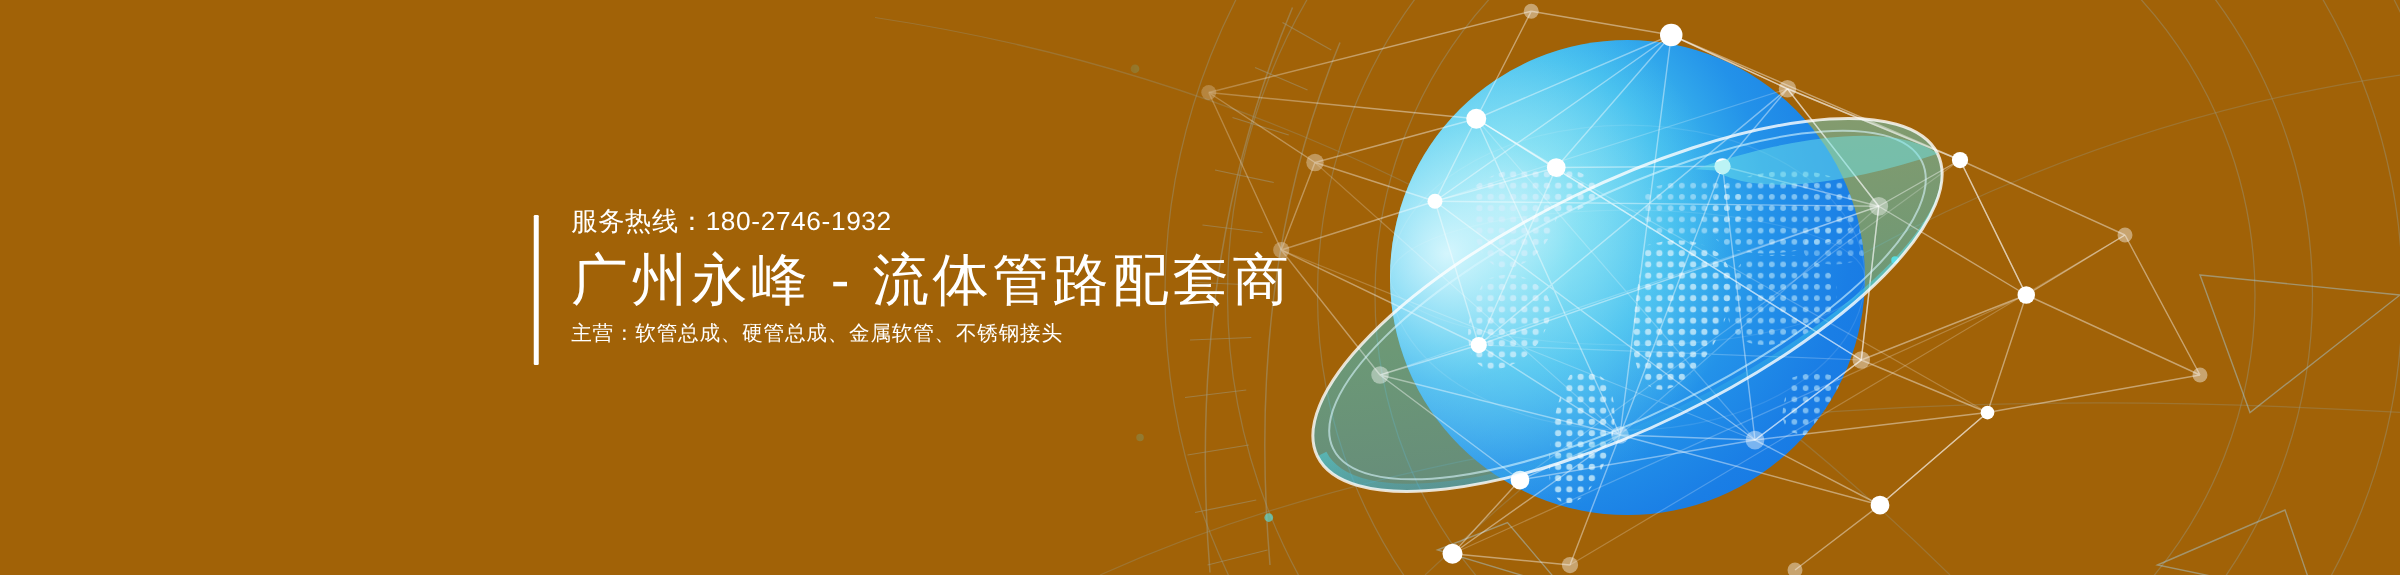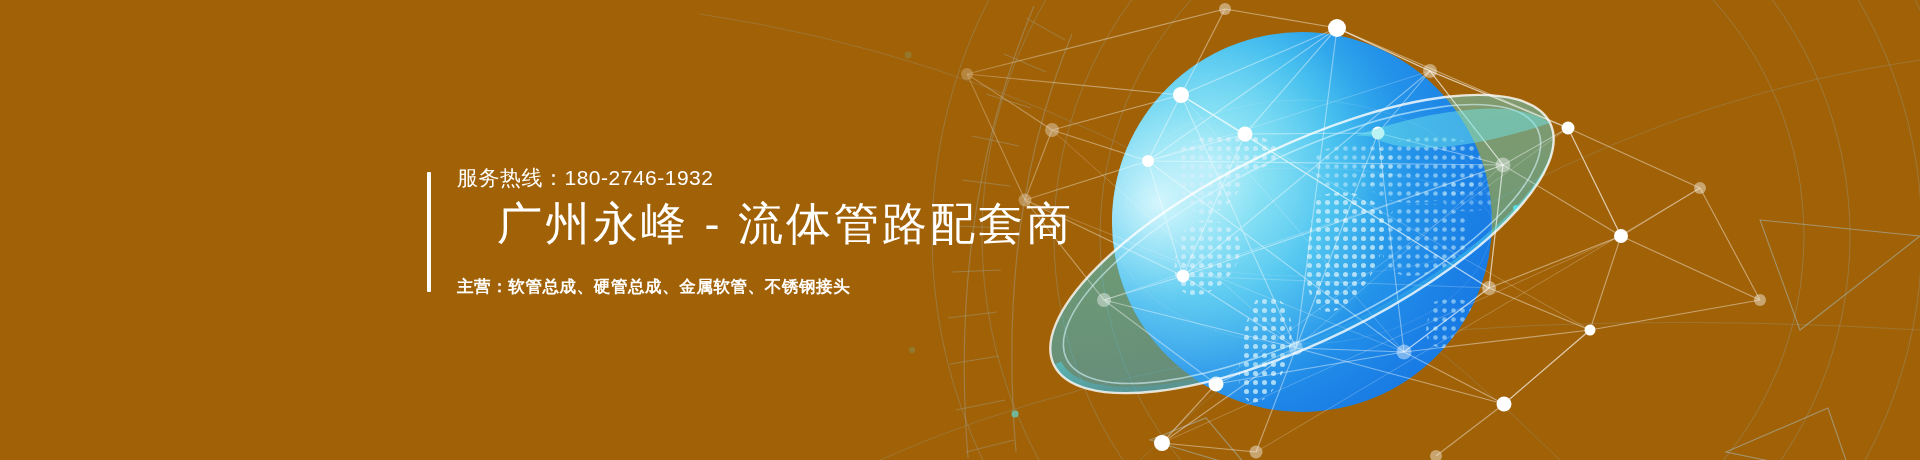--- a/index.html
+++ b/index.html
@@ -25,25 +25,25 @@
     width:4px;background:#ffffff;margin-right:26px;
     border-radius:1px;height:120px;margin-top:7px;
   }
   .text-lines{display:flex;flex-direction:column;justify-content:flex-start;}
   .phone{
     color:#ffffff;font-size:21px;letter-spacing:.5px;
     line-height:26px;white-space:nowrap;margin-bottom:4px;font-weight:400;
   }
   .headline{
     color:#ffffff;font-size:45px;line-height:58px;white-space:nowrap;
-    letter-spacing:3px;font-weight:400;margin-left:40px;
+    letter-spacing:3px;font-weight:400;
   }
   .subtitle{
     color:#ffffff;font-size:16.5px;line-height:26px;white-space:nowrap;
-    letter-spacing:.6px;font-weight:700;margin-top:20px;
+    letter-spacing:.6px;font-weight:400;margin-top:1px;
   }
 </style>
 </head>
 <body>
 
 <div id="banner">
 
   <svg class="art" viewBox="0 0 1920 460" preserveAspectRatio="none" xmlns="http://www.w3.org/2000/svg">
     <defs>
 

